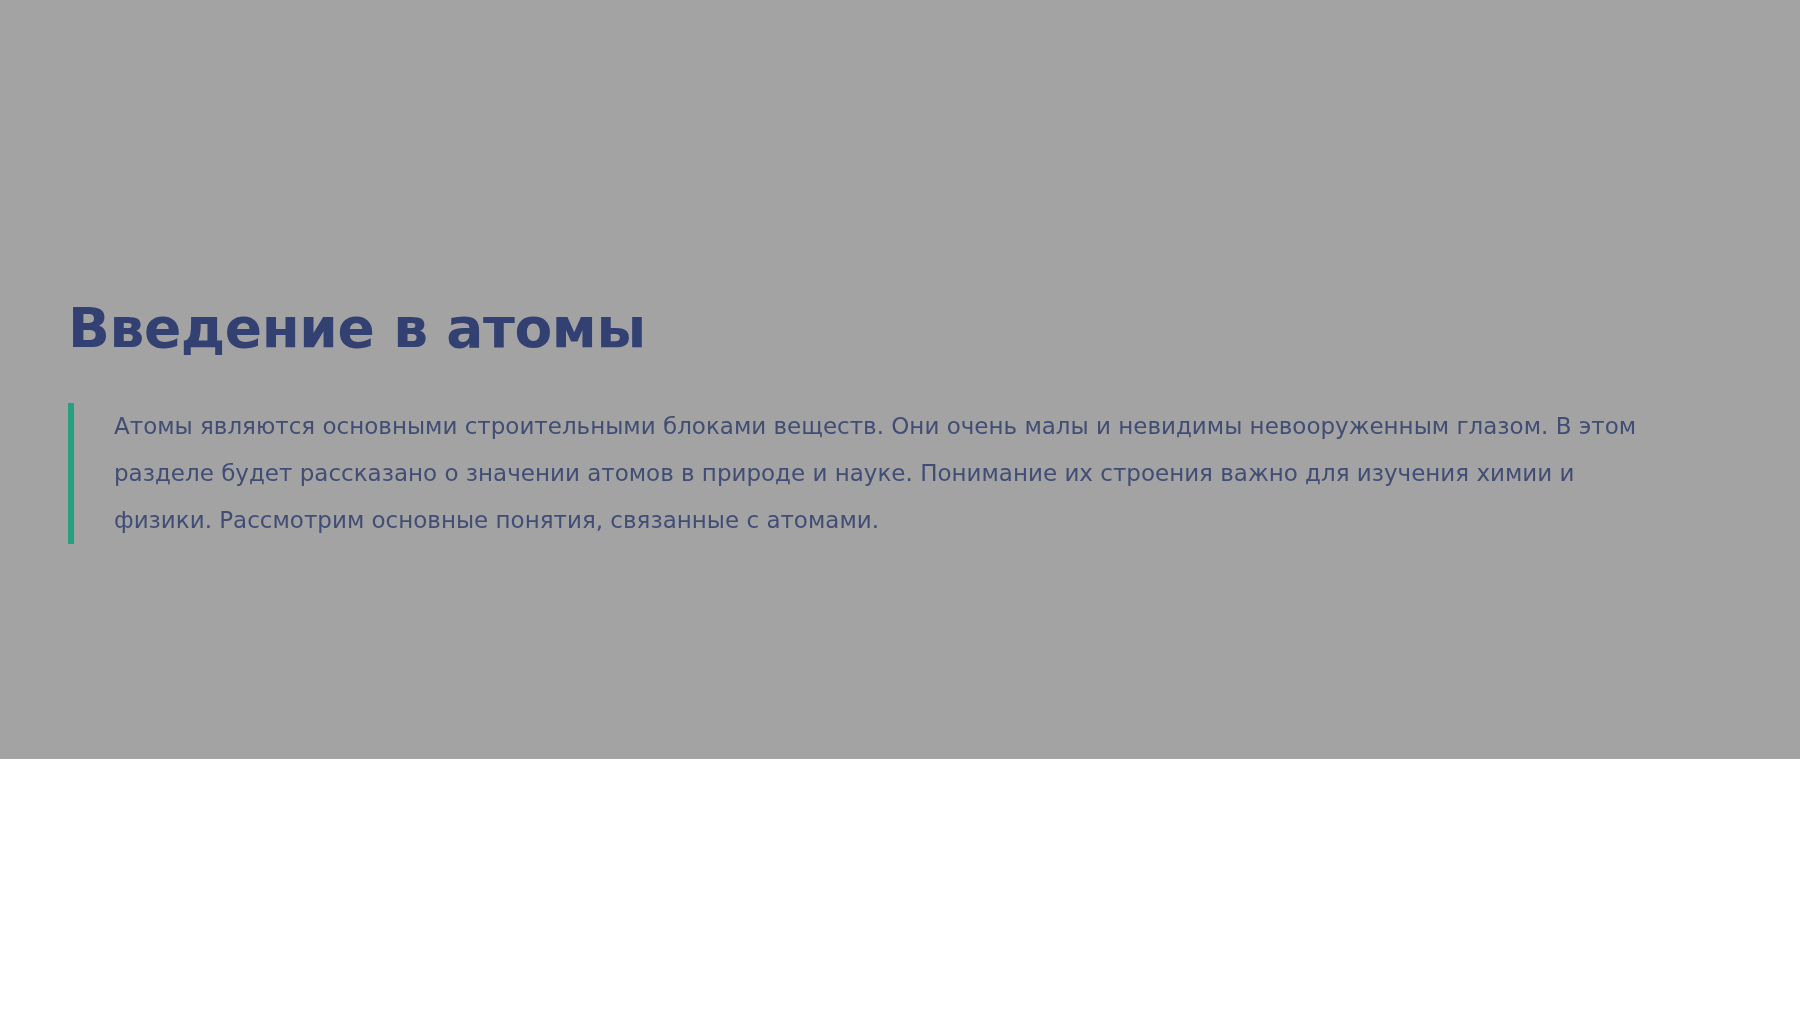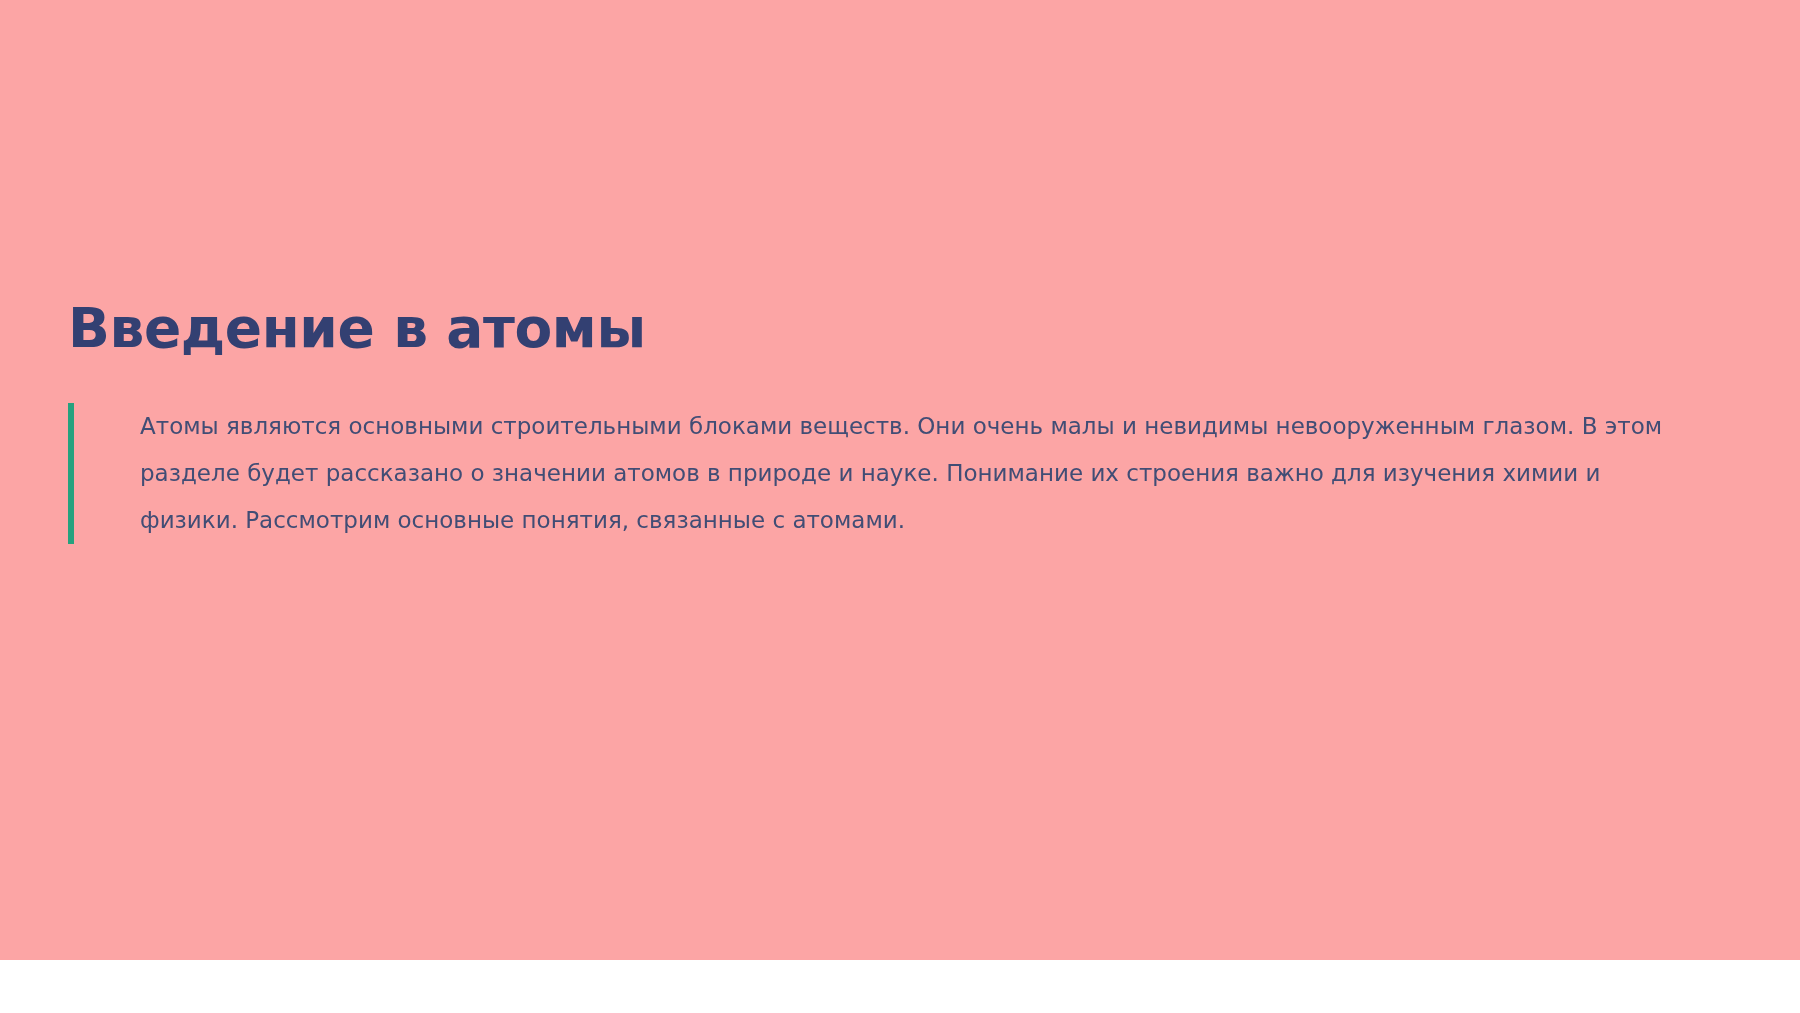--- a/index.html
+++ b/index.html
@@ -11,22 +11,22 @@
     width: 1800px;
     height: 1013px;
     background: #ffffff;
     font-family: "DejaVu Sans", "Liberation Sans", sans-serif;
     overflow: hidden;
   }
 
   .slide {
     position: relative;
     width: 1800px;
-    height: 960px;
-    background: #fca5a5;
+    height: 759px;
+    background: #a3a3a3;
     box-sizing: border-box;
   }
 
   .content-block {
     position: absolute;
     left: 68px;
     top: 296px;
     width: 1640px;
   }
 
@@ -38,21 +38,21 @@
     font-size: 55px;
     line-height: 1.18;
     letter-spacing: -0.4px;
     color: #334072;
     white-space: nowrap;
   }
 
   .body-wrap {
     position: relative;
     margin-top: 42px;
-    padding-left: 72px;
+    padding-left: 46px;
   }
 
   .accent-bar {
     position: absolute;
     left: 0;
     top: 0;
     width: 6px;
     height: 100%;
     background: #26a17e;
     border-radius: 0;

